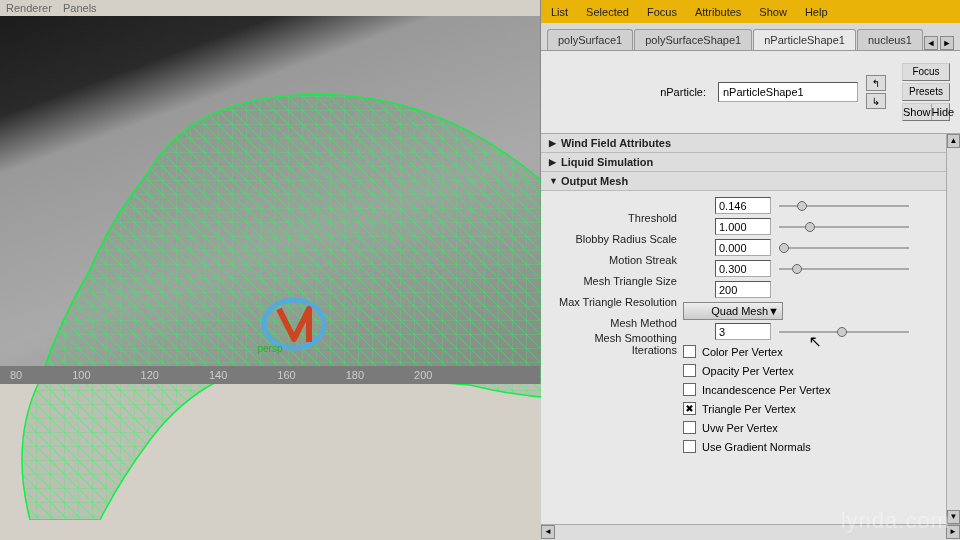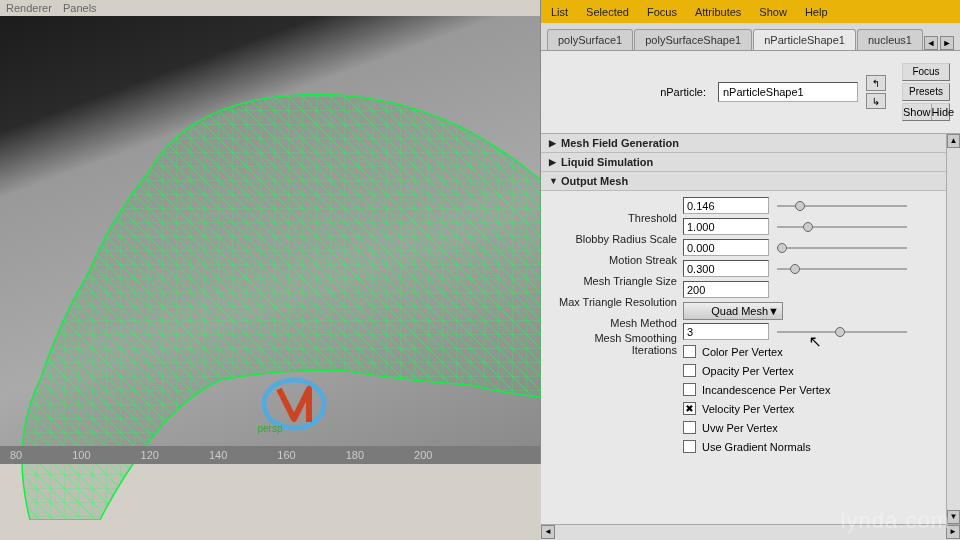--- a/index.html
+++ b/index.html
@@ -1,17 +1,17 @@
 <!DOCTYPE html>
 <html><head>
 <meta charset="utf-8">
 <style>
 * { box-sizing: border-box; margin: 0; padding: 0; font-family: Arial, sans-serif; font-size: 11px; }
 body { width: 960px; height: 540px; background: #d4d0c8; overflow: hidden; display: flex; }
-.viewport { width: 596px; height: 464px; background: linear-gradient(160deg, #1a1a1a 0%, #2a2a2a 20%, #999 30%, #aaa 60%, #888 100%); position: relative; border-right: 1px solid #888; }
+.viewport { width: 596px; height: 384px; background: linear-gradient(160deg, #1a1a1a 0%, #2a2a2a 20%, #999 30%, #aaa 60%, #888 100%); position: relative; border-right: 1px solid #888; }
 .viewport-top { position: absolute; top: 0; left: 0; color: #666; padding: 2px 6px; background: #d4d0c8; width: 100%; font-size: 10px; }
 .persp-label { position: absolute; bottom: 30px; left: 50%; transform: translateX(-50%); color: #3a3; font-size: 10px; }
 .ruler { position: absolute; bottom: 0; left: 0; width: 100%; height: 18px; background: #7a7a7a; color: #ccc; font-size: 9px; display: flex; align-items: center; padding: 0 10px; gap: 50px; }
 .mesh-shape { position: absolute; top: 40px; left: -20px; width: 620px; height: 480px; }
 .logo { position: absolute; bottom: 30px; left: 48%; width: 70px; height: 60px; }
 .panel { flex: 1; background: #e4e4e4; display: flex; flex-direction: column; }
 .menubar { height: 23px; display: flex; align-items: center; gap: 18px; padding: 4px 10px; background: #eab308; }
 .menubar span { color: #222; }
 .tabs { display: flex; background: #d8d8d8; border-bottom: 1px solid #999; padding: 6px 6px 0 6px; gap: 0; align-items: flex-end; }
 .tab { padding: 4px 10px; background: #d0d0d0; border: 1px solid #999; border-bottom: none; border-radius: 3px 3px 0 0; margin-right: 1px; color: #333; }
@@ -26,21 +26,21 @@
 .side-btn { width: 48px; height: 18px; background: #ddd; border: 1px outset #ccc; text-align: center; line-height: 16px; font-size: 10px; }
 .side-btn.split { display: flex; }
 .side-btn.split span { flex: 1; border-right: 1px solid #aaa; }
 .side-btn.split span:last-child { border: none; }
 .sections { flex: 1; overflow: hidden; background: #e8e8e8; border-top: 1px solid #aaa; position: relative; }
 .section-header { display: flex; align-items: center; padding: 3px 8px; background: #ddd; border-bottom: 1px solid #bbb; font-weight: bold; color: #222; }
 .section-header .arrow { width: 12px; font-size: 9px; }
 .section-body { padding: 4px 8px 4px 8px; }
 .attr-row { display: flex; align-items: center; height: 21px; gap: 6px; }
 .attr-label { width: 128px; text-align: right; color: #222; margin-top: 24px; }
-.attr-input { width: 86px; height: 17px; border: 1px inset #aaa; background: #fff; padding: 1px 3px; }
+.attr-input { width: 56px; height: 17px; border: 1px inset #aaa; background: #fff; padding: 1px 3px; margin-left: 32px; }
 .attr-select { width: 100px; height: 18px; border: 1px solid #888; background: linear-gradient(#eee,#ccc); padding: 1px 3px; display: flex; align-items: center; justify-content: flex-end; }
 .slider { flex: 1; height: 14px; position: relative; margin-left: 2px; max-width: 130px; }
 .slider-track { position: absolute; top: 6px; left: 0; right: 0; height: 2px; background: #aaa; }
 .slider-thumb { position: absolute; top: 2px; width: 10px; height: 10px; background: #ccc; border: 1px solid #666; border-radius: 5px; }
 .check-row { display: flex; align-items: center; height: 19px; gap: 6px; padding-left: 134px; }
 .checkbox { width: 13px; height: 13px; border: 1px solid #666; background: #fff; display: flex; align-items: center; justify-content: center; font-size: 10px; }
 .cursor { position: absolute; right: 138px; top: 198px; font-size: 16px; color: #000; pointer-events: none; }
 .scroll-v { position: absolute; right: 0; top: 0; bottom: 0; width: 14px; background: #ddd; border-left: 1px solid #aaa; }
 .scroll-v .up, .scroll-v .down { height: 14px; background: #ccc; border: 1px solid #888; text-align: center; font-size: 8px; line-height: 12px; }
 .scroll-v .down { position: absolute; bottom: 0; width: 100%; }
@@ -121,21 +121,21 @@
       <div class="side-btn split">
         <span>Show</span>
         <span>Hide</span>
       </div>
     </div>
   </div>
 
   <div class="sections">
     <div class="section-header">
       <span class="arrow">▶</span>
-      <span>Mesh Field Generation</span>
+      <span>Wind Field Attributes</span>
     </div>
     <div class="section-header">
       <span class="arrow">▶</span>
       <span>Liquid Simulation</span>
     </div>
     <div class="section-header">
       <span class="arrow">▼</span>
       <span>Output Mesh</span>
     </div>
 
@@ -199,21 +199,21 @@
       <div class="check-row">
         <div class="checkbox"></div>
         <span>Opacity Per Vertex</span>
       </div>
       <div class="check-row">
         <div class="checkbox"></div>
         <span>Incandescence Per Vertex</span>
       </div>
       <div class="check-row">
         <div class="checkbox">✖</div>
-        <span>Velocity Per Vertex</span>
+        <span>Triangle Per Vertex</span>
       </div>
       <div class="check-row">
         <div class="checkbox"></div>
         <span>Uvw Per Vertex</span>
       </div>
       <div class="check-row">
         <div class="checkbox"></div>
         <span>Use Gradient Normals</span>
       </div>
     </div>

